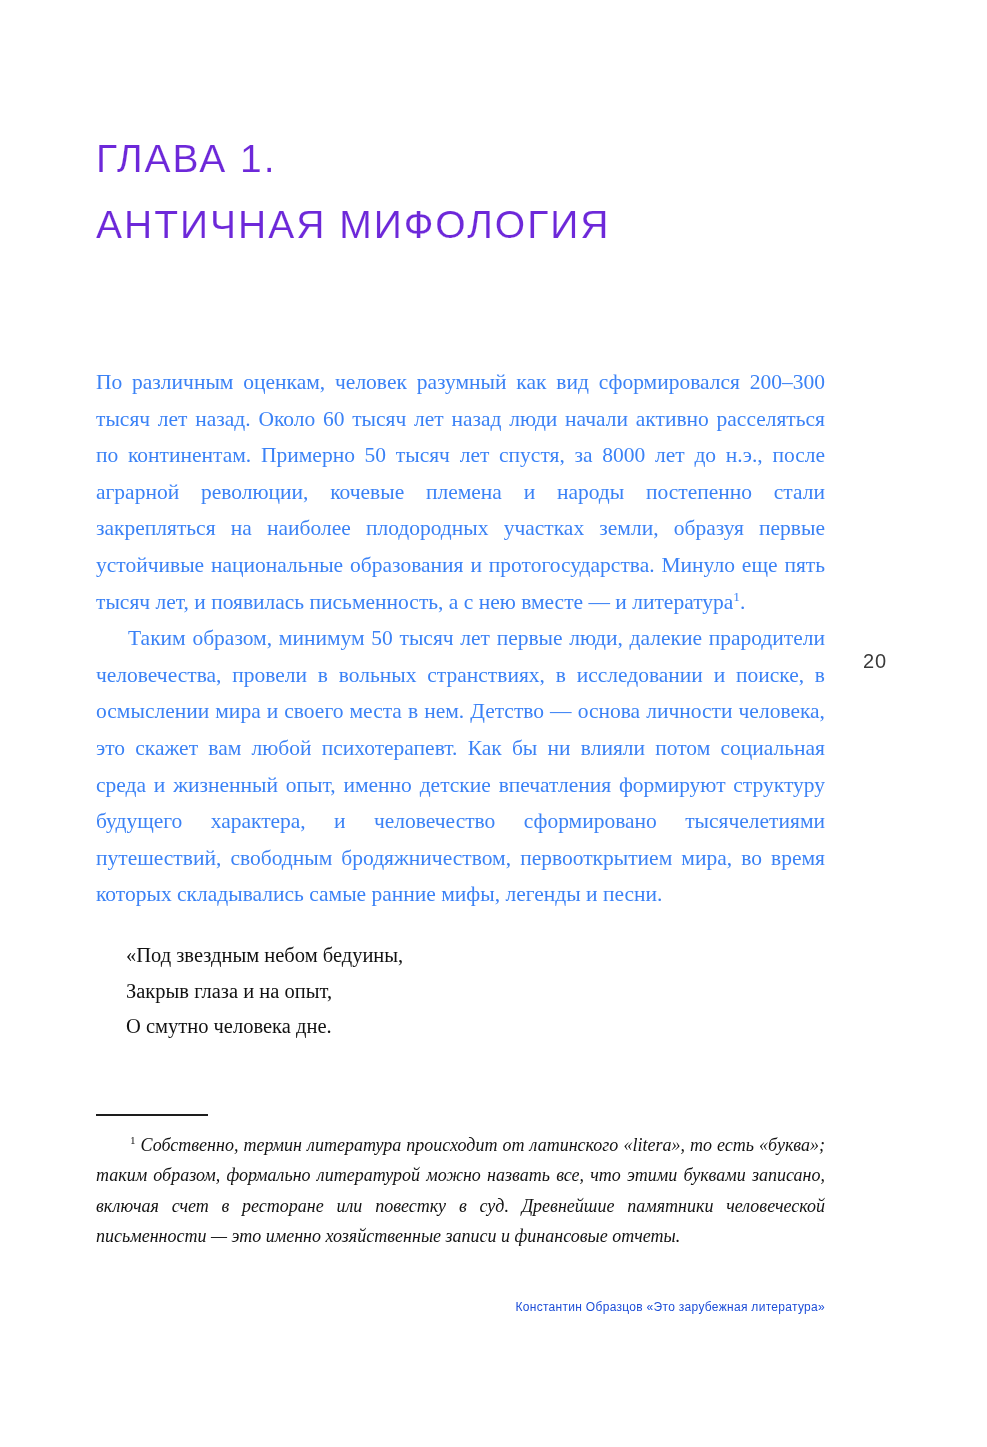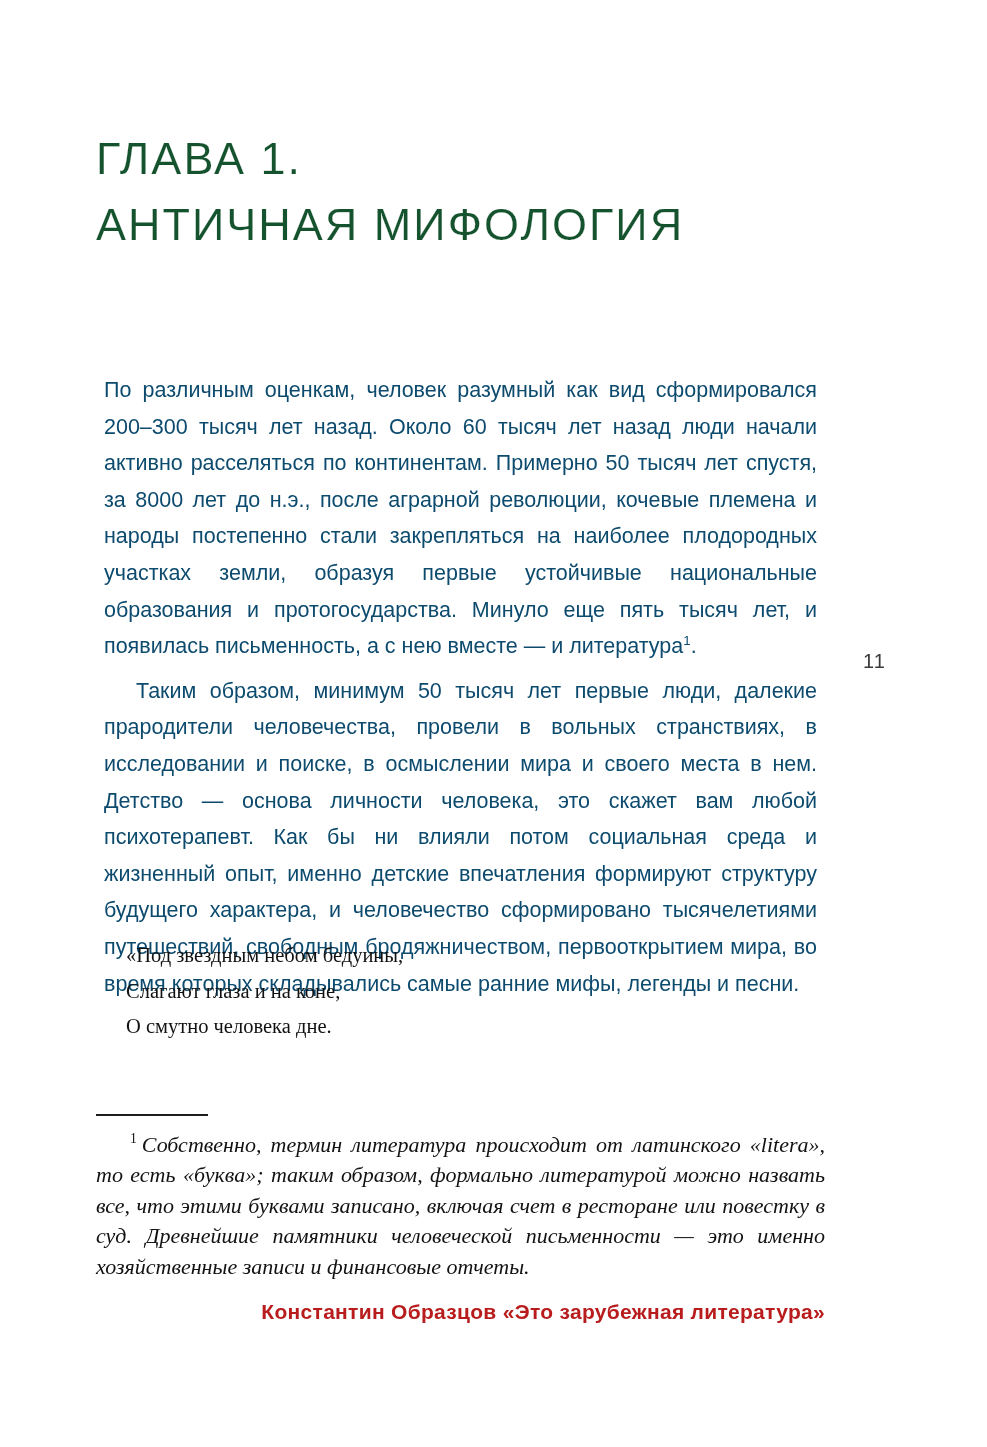--- a/index.html
+++ b/index.html
@@ -21,48 +21,48 @@
   .chapter-heading {
     position: absolute;
     left: 96px;
     top: 128px;
     width: 760px;
   }
 
   .chapter-heading .line {
     font-family: "Liberation Sans", sans-serif;
     font-weight: 300;
-    font-size: 45px;
+    font-size: 39px;
     line-height: 61px;
     letter-spacing: 2.0px;
-    color: #14532d;
+    color: #6d28d9;
     white-space: nowrap;
     -webkit-text-stroke: 0.15px #ffffff;
   }
 
   .chapter-heading .line.sub {
     margin-top: 5px;
   }
 
   
   .text-column {
     position: absolute;
     left: 96px;
     top: 364px;
     width: 729px;
   }
 
   .body-par {
-    font-family: Liberation Sans, sans-serif;
+    font-family: Liberation Serif, serif;
     font-size: 21.5px;
     line-height: 36.6px;
-    color: #0c4a6e;
+    color: #3b82f6;
     text-align: justify;
     text-justify: inter-word;
-    margin: 8px;
+    margin: 0;
     hyphens: manual;
   }
 
   .body-par.indented {
     text-indent: 32px;
   }
 
   .body-par sup {
     font-size: 0.62em;
     vertical-align: super;
@@ -108,21 +108,21 @@
   .footnote-rule {
     width: 112px;
     height: 1.5px;
     background: #1d1d1d;
     margin: 0 0 14px 0;
   }
 
   .footnote-text {
     font-family: "Liberation Serif", "DejaVu Serif", serif;
     font-style: italic;
-    font-size: 22px;
+    font-size: 18px;
     line-height: 30.5px;
     color: #121212;
     text-align: justify;
     text-justify: inter-word;
     text-indent: 34px;
     margin: 0;
   }
 
   .footnote-text sup {
     font-size: 0.62em;
@@ -133,47 +133,47 @@
   }
 
   
   .running-footer {
     position: absolute;
     left: 96px;
     top: 1300px;
     width: 729px;
     text-align: right;
     font-family: "Liberation Sans", sans-serif;
-    font-weight: 700;
-    font-size: 21px;
+    font-weight: 400;
+    font-size: 12px;
     letter-spacing: 0.3px;
-    color: #b91c1c;
+    color: #1d4ed8;
     white-space: nowrap;
   }
 </style>
 </head>
 <body>
 
 <div class="page">
 
   <div class="chapter-heading">
     <div class="line">ГЛАВА 1.</div>
     <div class="line sub">АНТИЧНАЯ МИФОЛОГИЯ</div>
   </div>
 
   <div class="text-column">
     <p class="body-par"><span>По различным оценкам, человек разумный как вид сформировался 200–300 тысяч лет назад. Около 60 тысяч лет назад люди начали активно расселяться по континентам. Примерно 50 тысяч лет спустя, за 8000 лет до н.э., после аграрной революции, кочевые племена и народы постепенно стали закрепляться на наиболее плодородных участках земли, образуя первые устойчивые национальные образования и протогосударства. Минуло еще пять тысяч лет, и появилась письменность, а с нею вместе — и литература</span><sup>1</sup><span>.</span></p>
     <p class="body-par indented">Таким образом, минимум 50 тысяч лет первые люди, далекие прародители человечества, провели в вольных странствиях, в исследовании и поиске, в осмыслении мира и своего места в нем. Детство — основа личности человека, это скажет вам любой психотерапевт. Как бы ни влияли потом социальная среда и жизненный опыт, именно детские впечатления формируют структуру будущего характера, и человечество сформировано тысячелетиями путешествий, свободным бродяжничеством, первооткрытием мира, во время которых складывались самые ранние мифы, легенды и песни.</p>
   </div>
 
-  <div class="page-number">11</div>
+  <div class="page-number">20</div>
 
   <div class="verse-block">
     <div class="verse-line">«Под звездным небом бедуины,</div>
-    <div class="verse-line">Слагают глаза и на коне,</div>
+    <div class="verse-line">Закрыв глаза и на опыт,</div>
     <div class="verse-line">О смутно человека дне.</div>
   </div>
 
   <div class="footnote-block">
     <div class="footnote-rule"></div>
     <p class="footnote-text"><sup>1</sup><span>Собственно, термин литература происходит от латинского «litera», то есть «буква»; таким образом, формально литературой можно назвать все, что этими буквами записано, включая счет в ресторане или повестку в суд. Древнейшие памятники человеческой письменности — это именно хозяйственные записи и финансовые отчеты.</span></p>
   </div>
 
   <div class="running-footer">Константин Образцов «Это зарубежная литература»</div>
 

